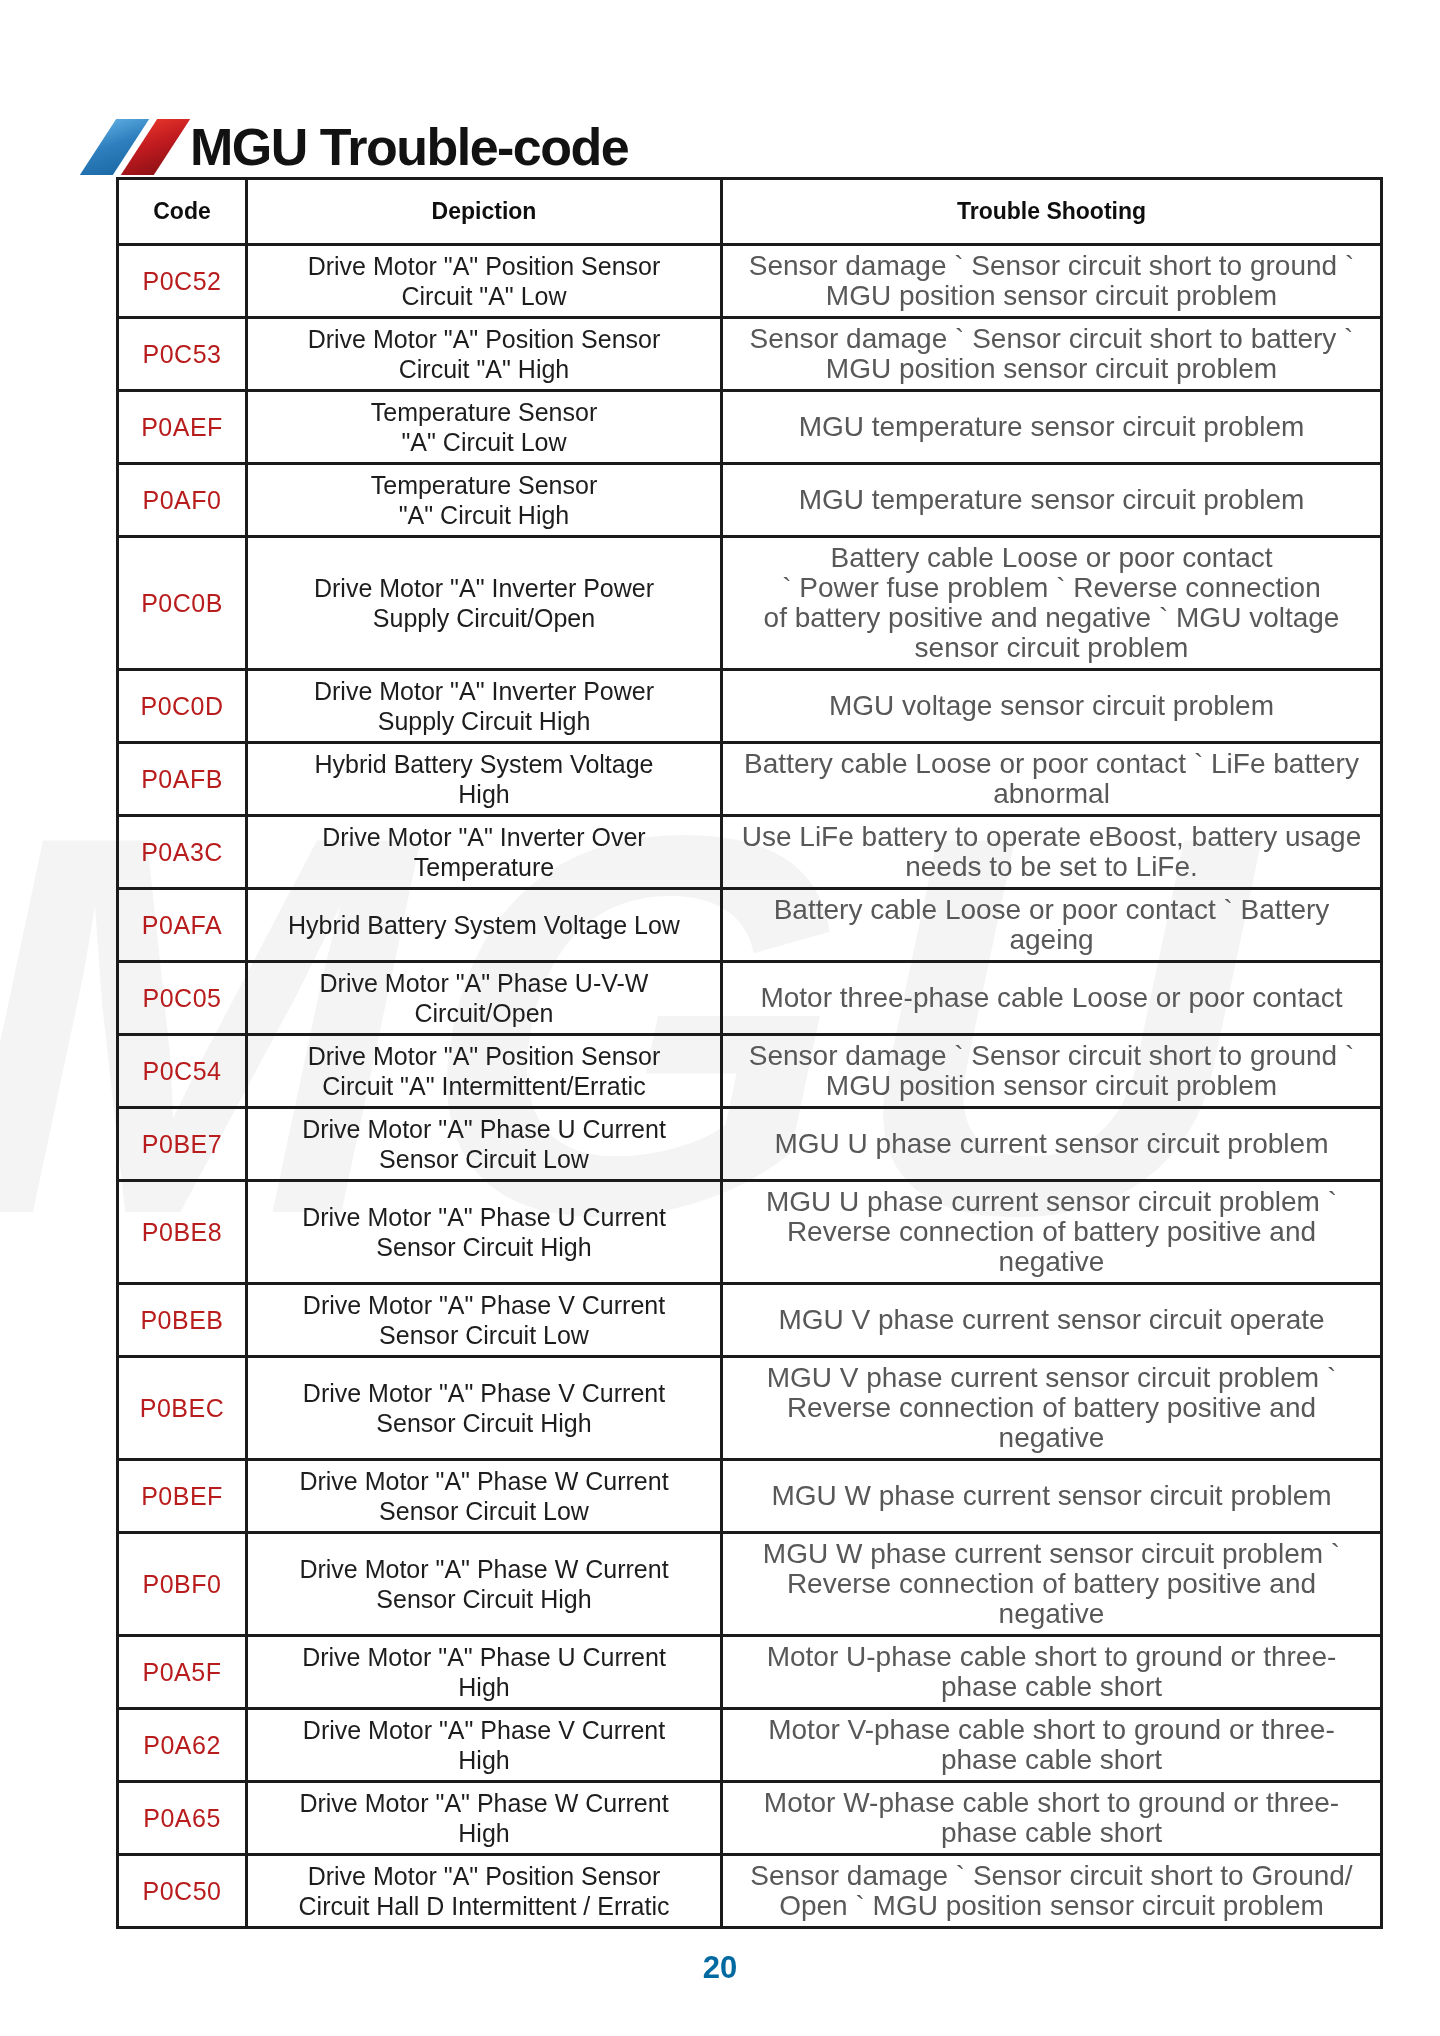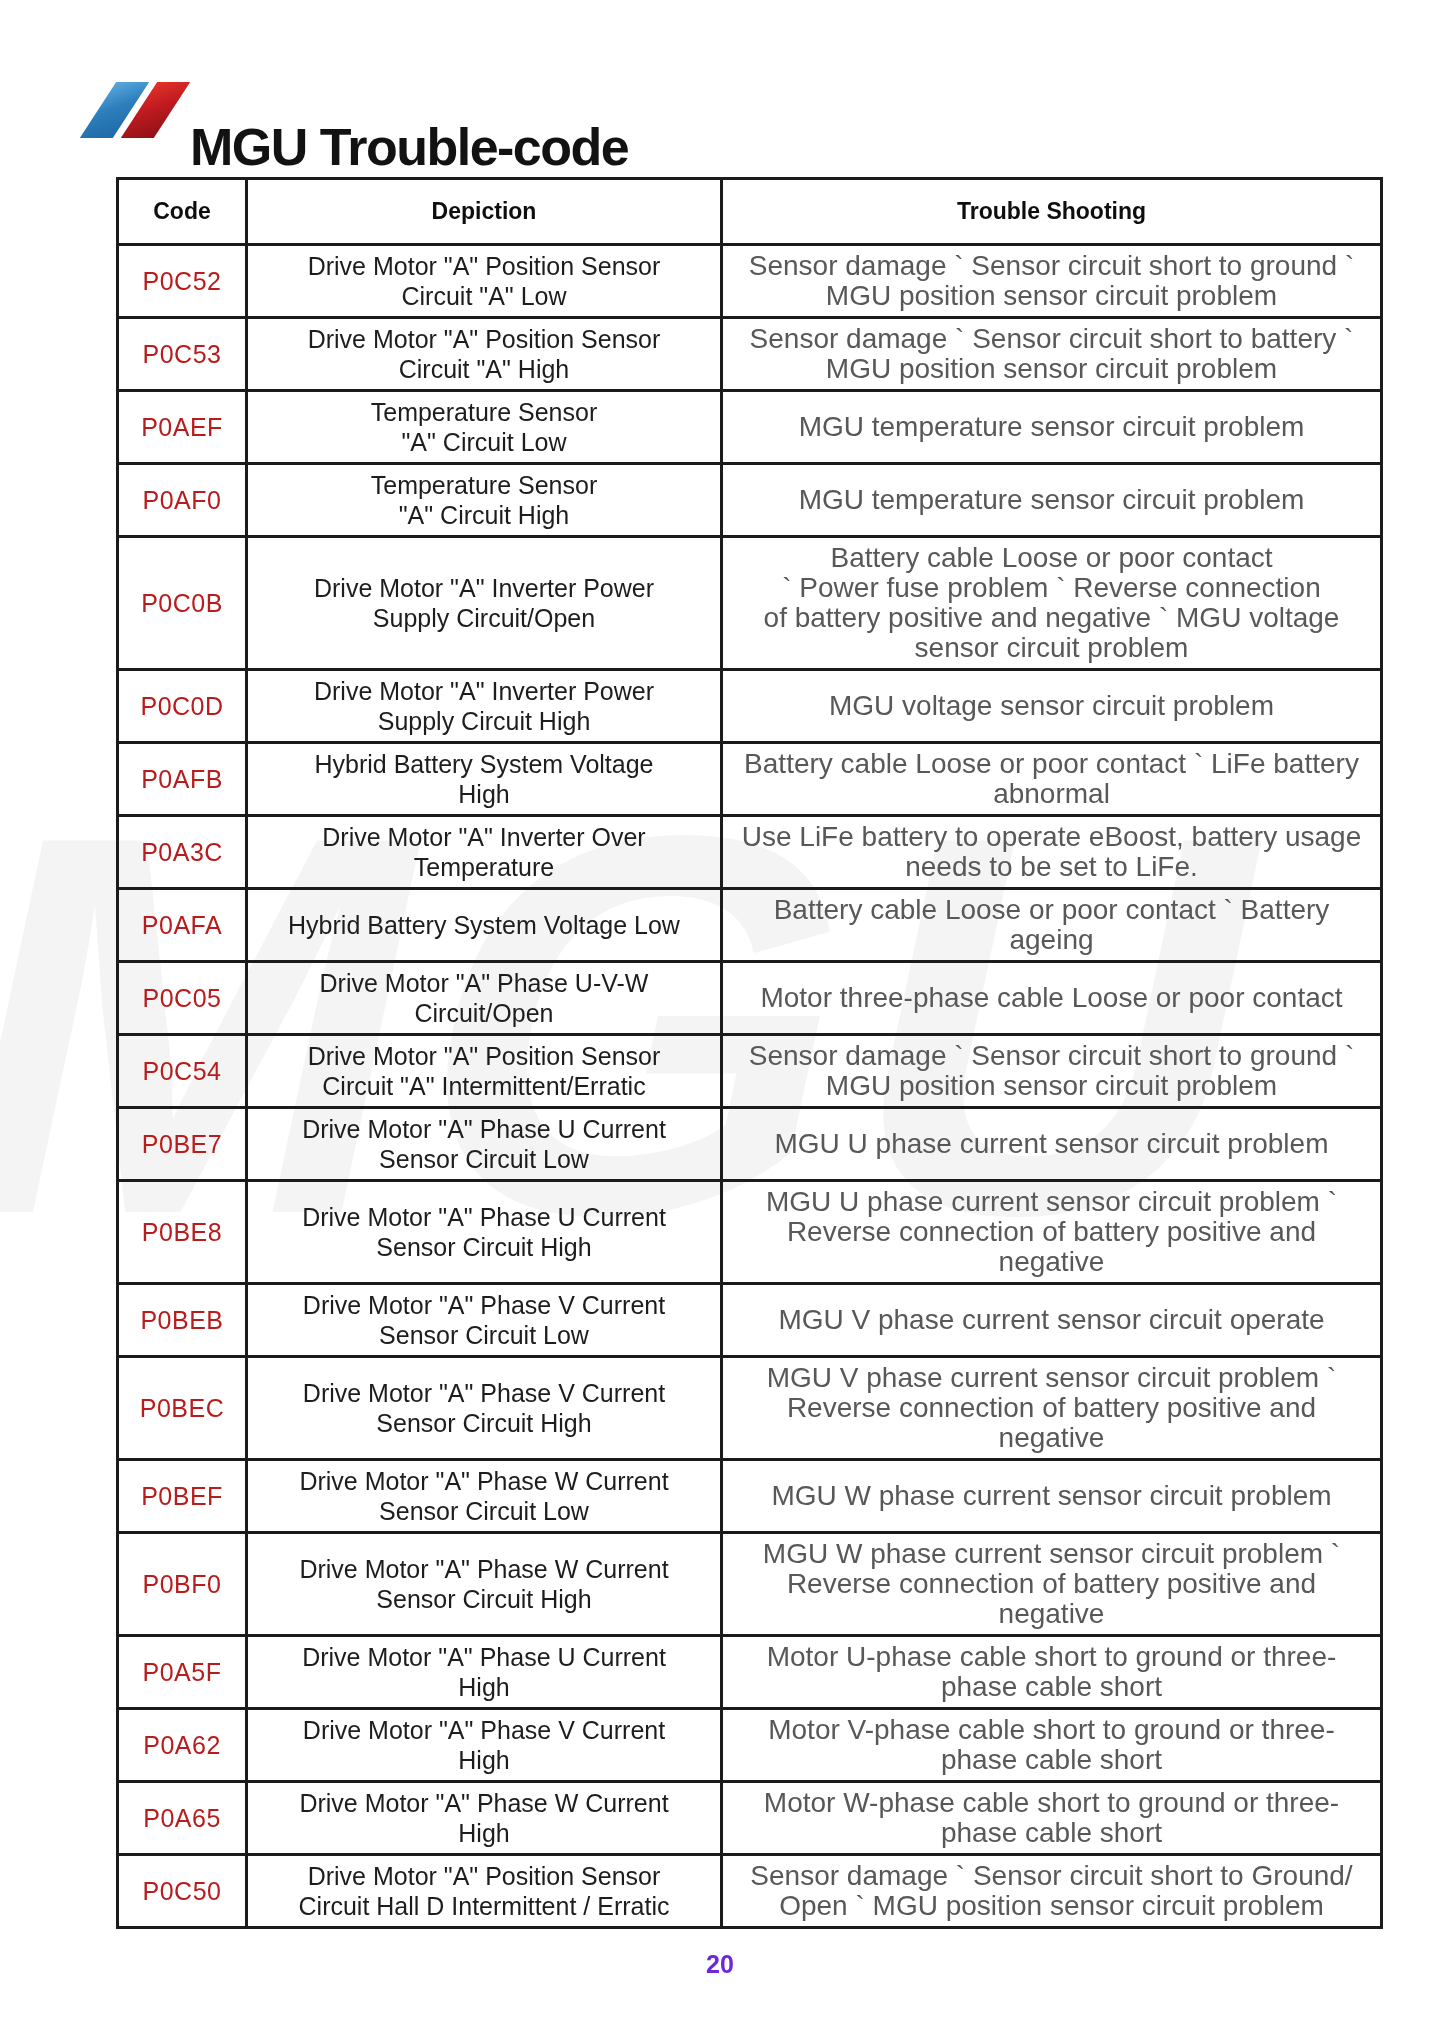--- a/index.html
+++ b/index.html
@@ -26,21 +26,21 @@
     transform-origin: left top;
     user-select: none;
     white-space: nowrap;
   }
 
   
   .page-header {
     position: absolute;
     top: 82px; left: 88px;
     display: flex;
-    align-items: flex-start;
+    align-items: center;
     z-index: 2;
   }
   .logo { display: flex; margin-right: 18px; margin-left: 10px; }
   .slash {
     width: 33px; height: 56px;
     transform: skewX(-33deg);
     display: inline-block;
   }
   .slash.blue { background: linear-gradient(155deg, #5aa8de 0%, #2e7fbe 45%, #1d6aa6 100%); margin-right: 8px; }
   .slash.red  { background: linear-gradient(155deg, #e33229 0%, #c01b20 45%, #8f1115 100%); }
@@ -95,23 +95,23 @@
   }
 
   .page-footer {
     position: absolute;
     top: 1950px; left: 0;
     width: 1440px;
     text-align: center;
     z-index: 2;
   }
   .page-number {
-    font-size: 25px;
-    font-weight: 700;
-    color: #6d28d9;
+    font-size: 31px;
+    font-weight: 700;
+    color: #0369a1;
     text-align: right;
   }
 </style>
 </head>
 <body>
 
 <div class="watermark">MGU</div>
 
 <header class="page-header">
   <span class="logo">

